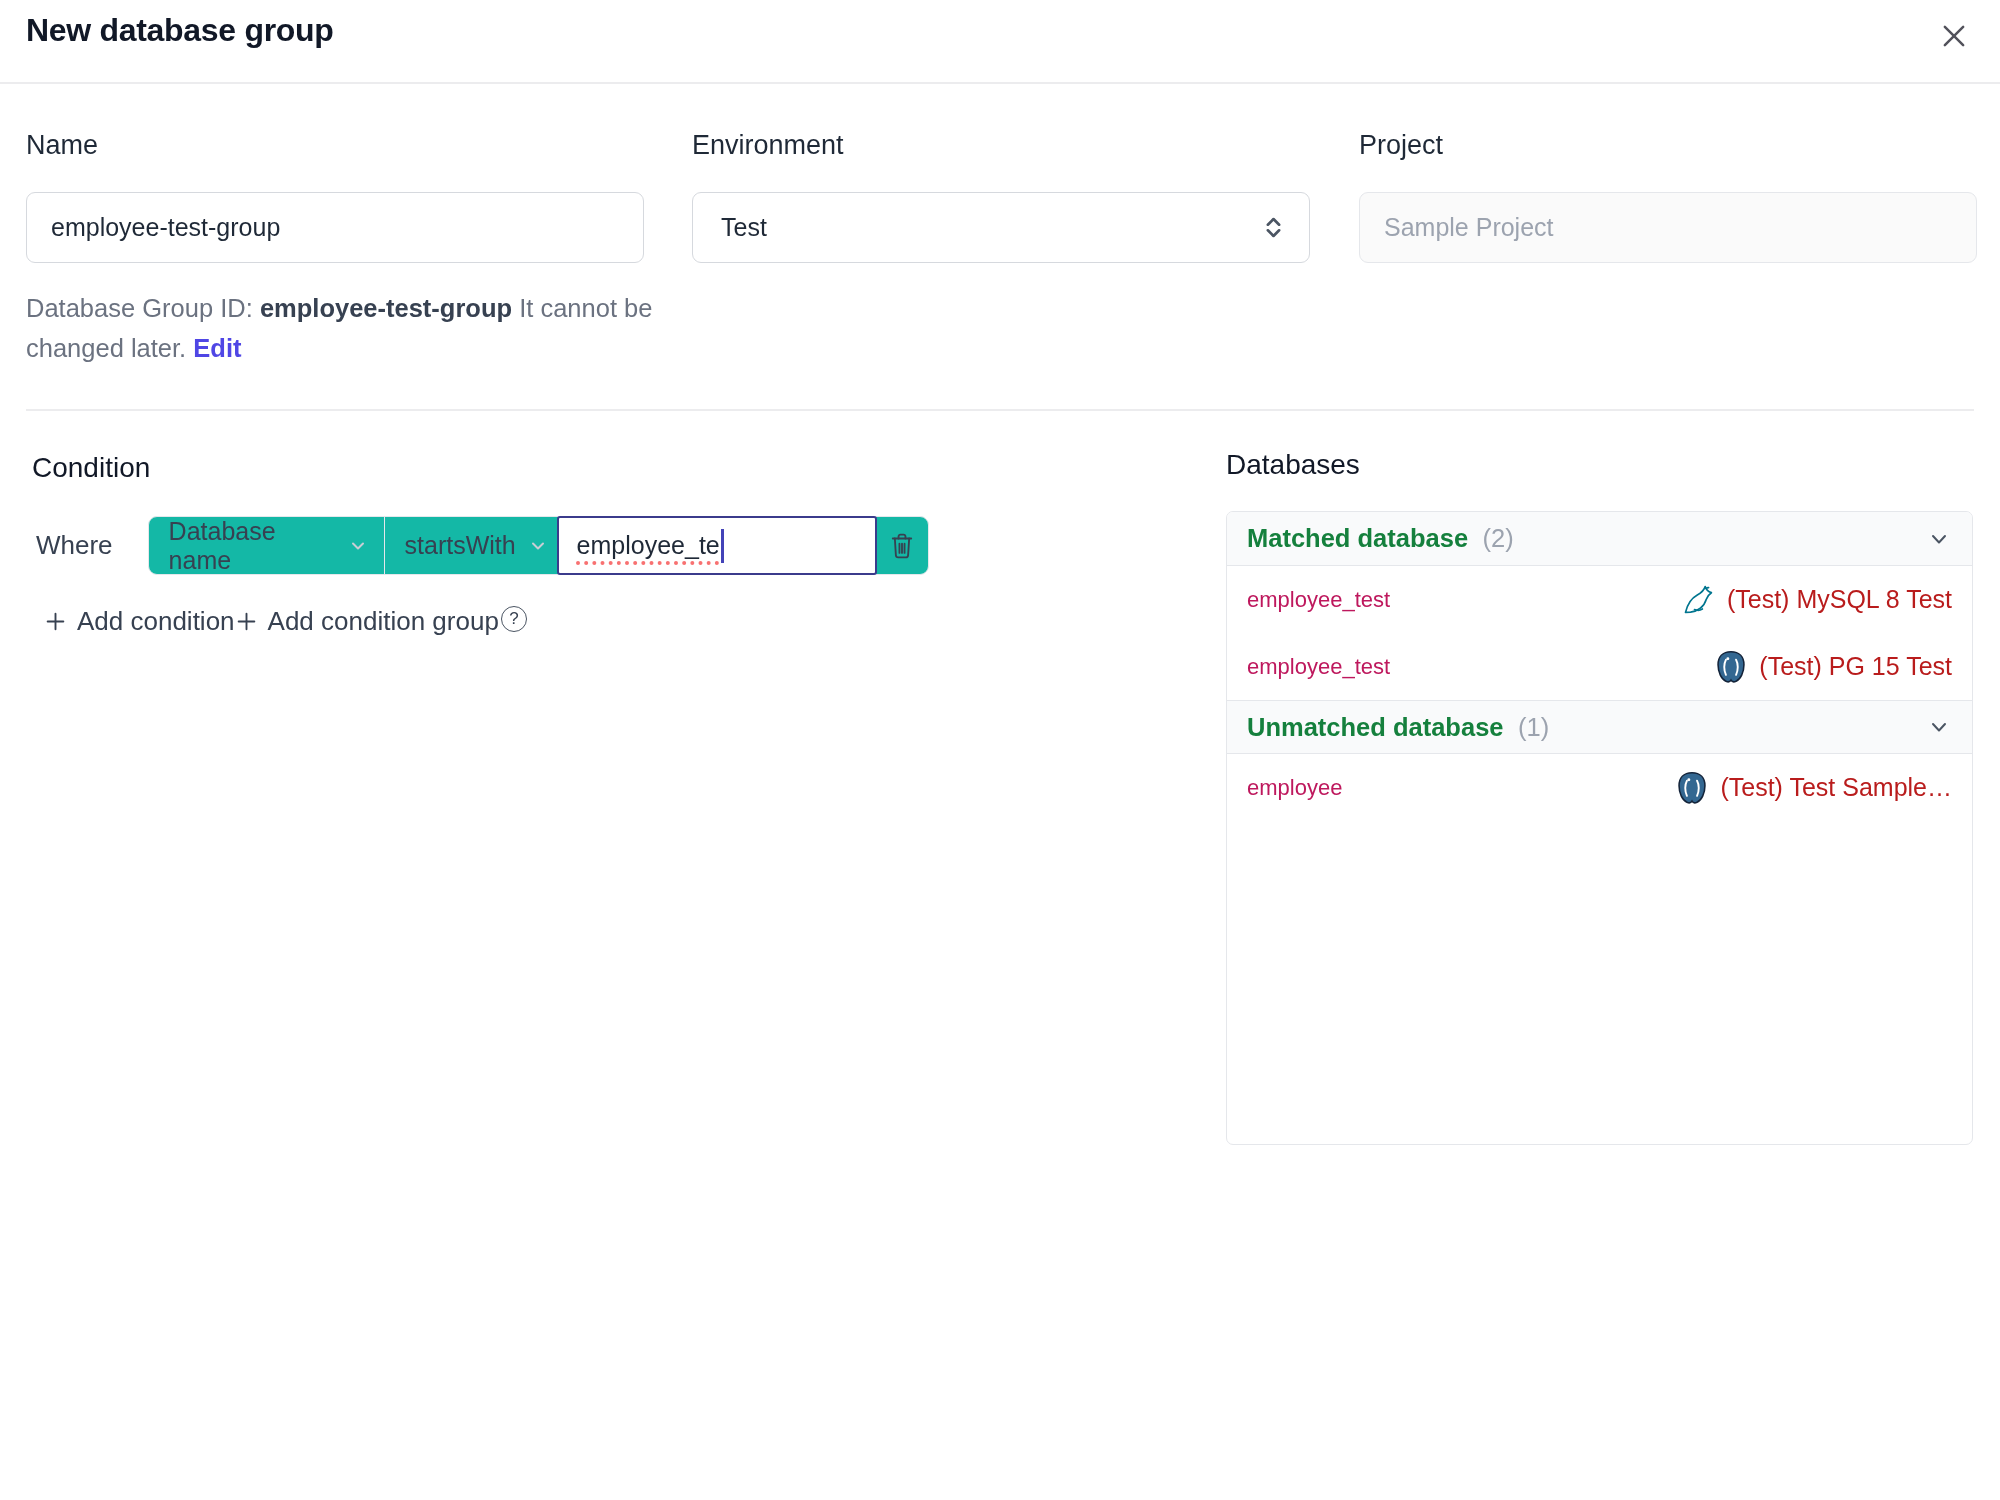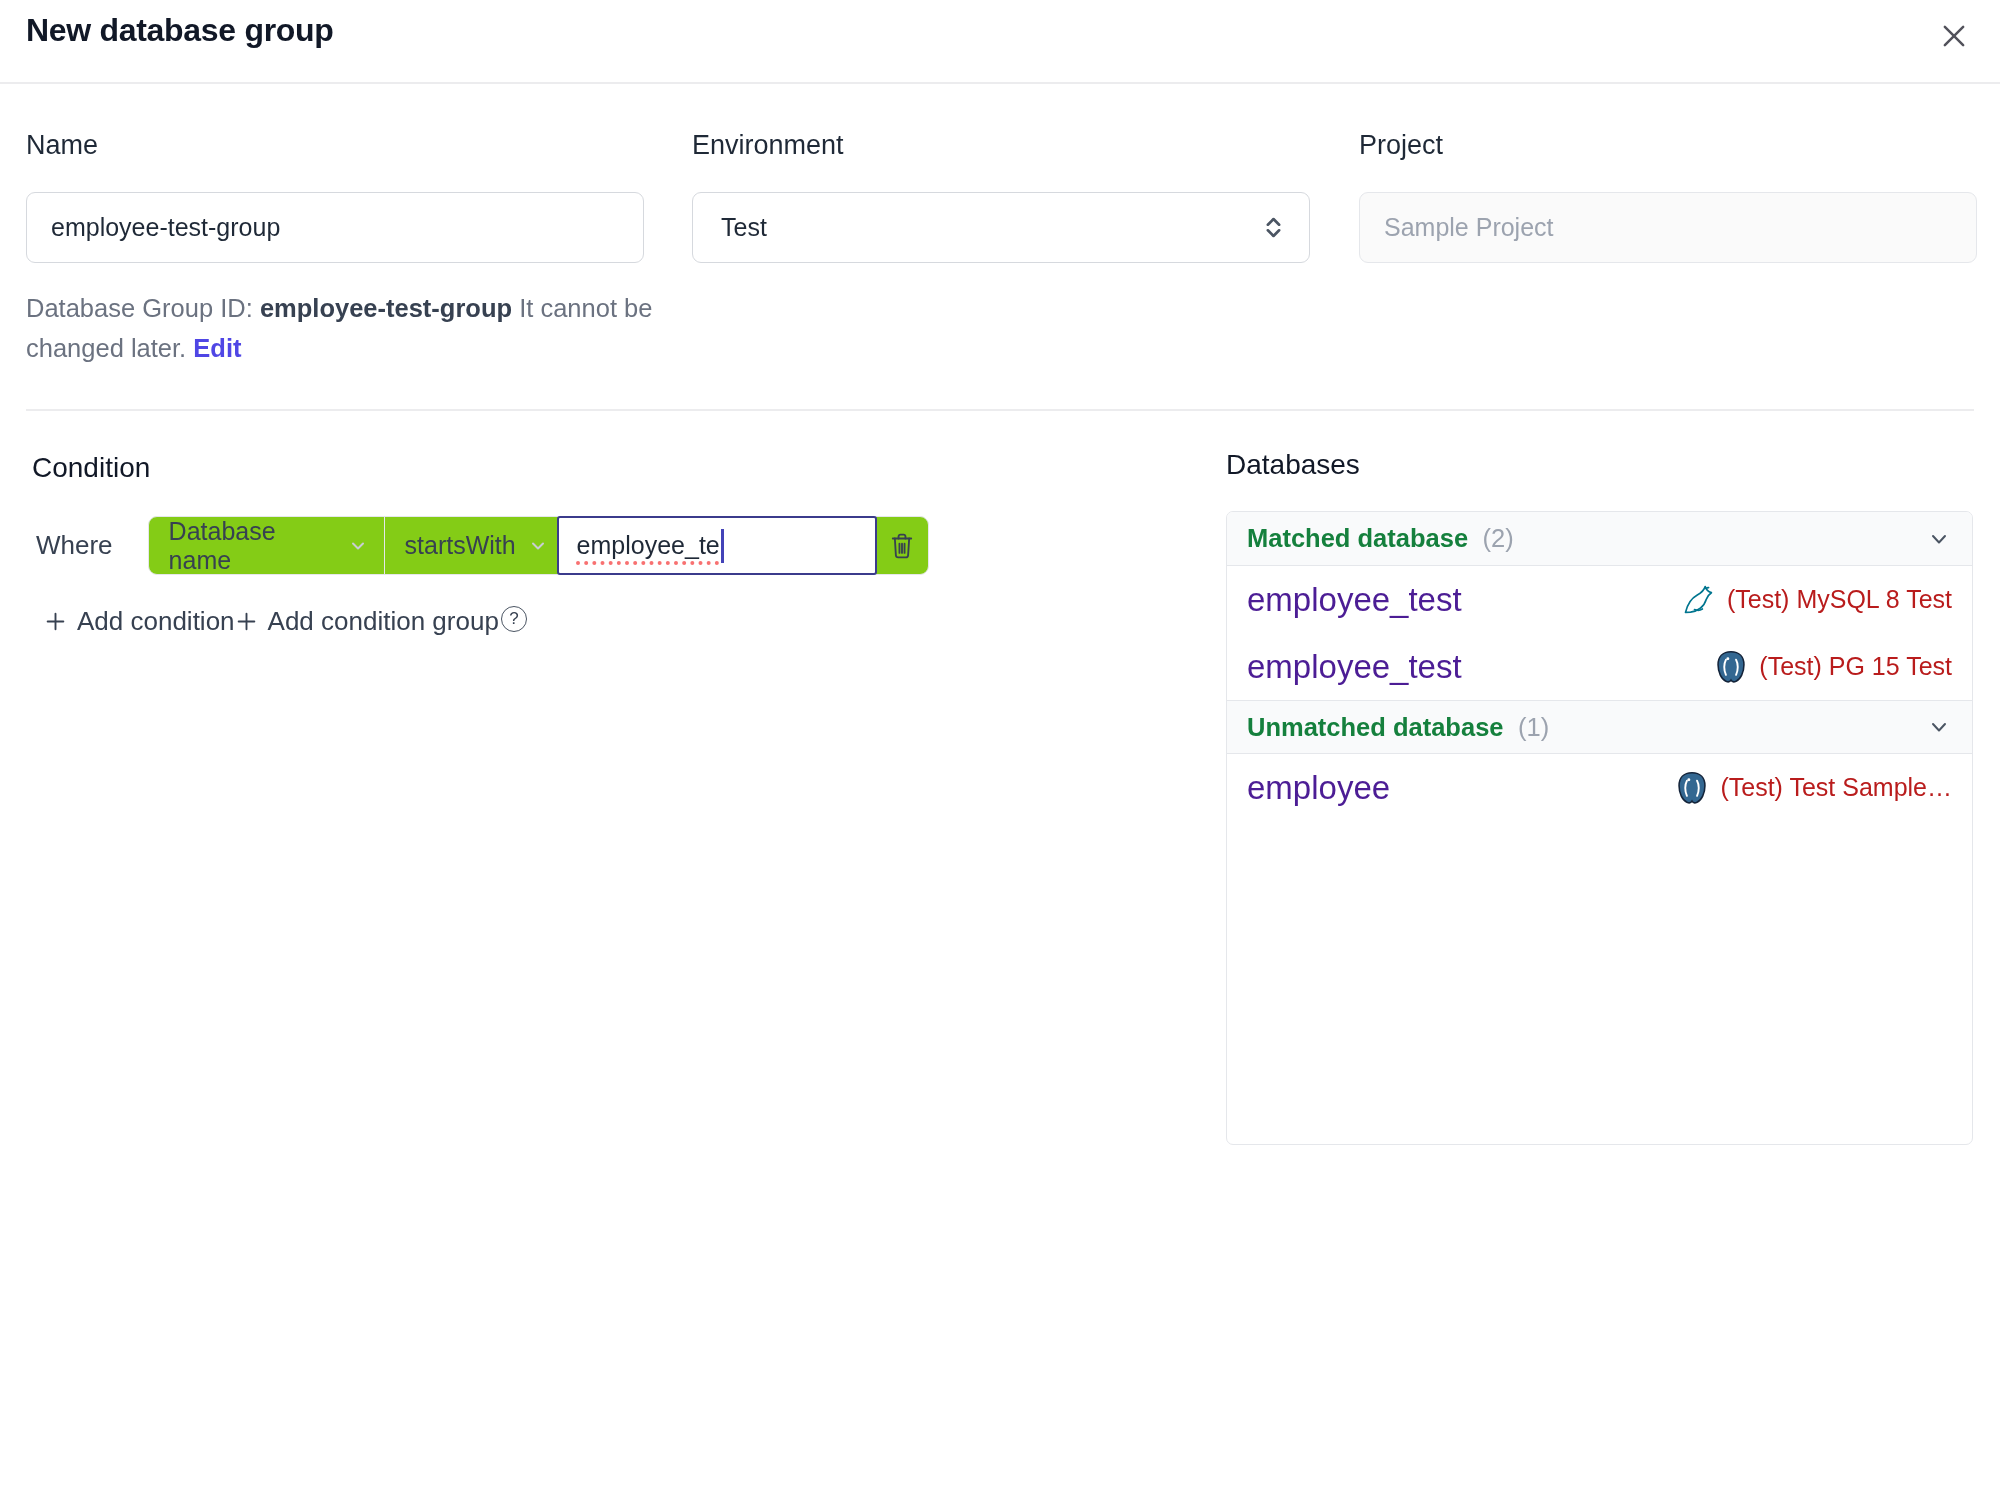--- a/index.html
+++ b/index.html
@@ -29,21 +29,21 @@
   .id-note .edit-link { color:#4f46e5; font-weight:600; cursor:pointer; }
 
   .h-divider { position:absolute; left:26px; top:409px; width:1948px; height:2px; background:#ececee; }
 
   
   .section-heading { position:absolute; font-size:28px; font-weight:500; color:#111827; }
 
   .cond-row { position:absolute; left:36px; top:516px; height:59px; display:flex; align-items:center; }
   .where-label { font-size:26px; color:#374151; margin-right:35px; }
   .cond-group { display:flex; height:59px; border:1px solid #e5e7eb; border-radius:9px;
-    background:#84cc16; align-items:stretch; }
+    background:#14b8a6; align-items:stretch; }
   .cond-cell { display:flex; align-items:center; gap:12px; padding:0 16px 0 20px;
     font-size:25px; color:#374151; cursor:pointer; }
   .cond-cell.bordered { border-right:1px solid #e5e7eb; }
   .cond-input { width:320px; margin:-1px; border:2.5px solid #3b3b8c; border-radius:3px;
     background:#fff; display:flex; align-items:center; padding-left:18px; font-size:25px;
     color:#1f2937; position:relative; z-index:1; }
   .cond-input .typed { text-decoration:underline dotted #f87171; text-decoration-thickness:3.5px;
     text-underline-offset:7px; }
   .caret { display:inline-block; width:3px; height:34px; background:#4343b8; margin-left:1px; }
   .trash-cell { width:52px; display:flex; align-items:center; justify-content:center;
@@ -58,21 +58,21 @@
   
   .db-panel { position:absolute; left:1226px; top:511px; width:747px; height:634px;
     border:1px solid #e5e7eb; border-radius:7px; background:#fff; overflow:hidden; }
   .db-sect-header { height:54px; background:#f9fafb; border-bottom:1px solid #e5e7eb;
     display:flex; align-items:center; justify-content:space-between; padding:0 20px; cursor:pointer; }
   .db-sect-header.second { border-top:1px solid #e5e7eb; }
   .db-sect-title { font-size:25.5px; font-weight:600; color:#15803d; }
   .db-sect-count { font-size:25.5px; font-weight:400; color:#9ca3af; margin-left:10px; }
   .db-row { height:67px; display:flex; align-items:center; justify-content:space-between;
     padding:0 20px; }
-  .db-name { font-size:33px; color:#4c1d95;text-align:center; }
+  .db-name { font-size:22px; color:#be185d;text-align:center; }
   .db-instance { display:flex; align-items:center; gap:10px; }
   .db-instance-label { font-size:25px; color:#b91c1c; white-space:nowrap; }
   .engine-icon { width:36px; height:36px; flex:none; }
 
   svg { display:block; }
 </style>
 </head>
 <body>
 
 <div class="dlg-header">

